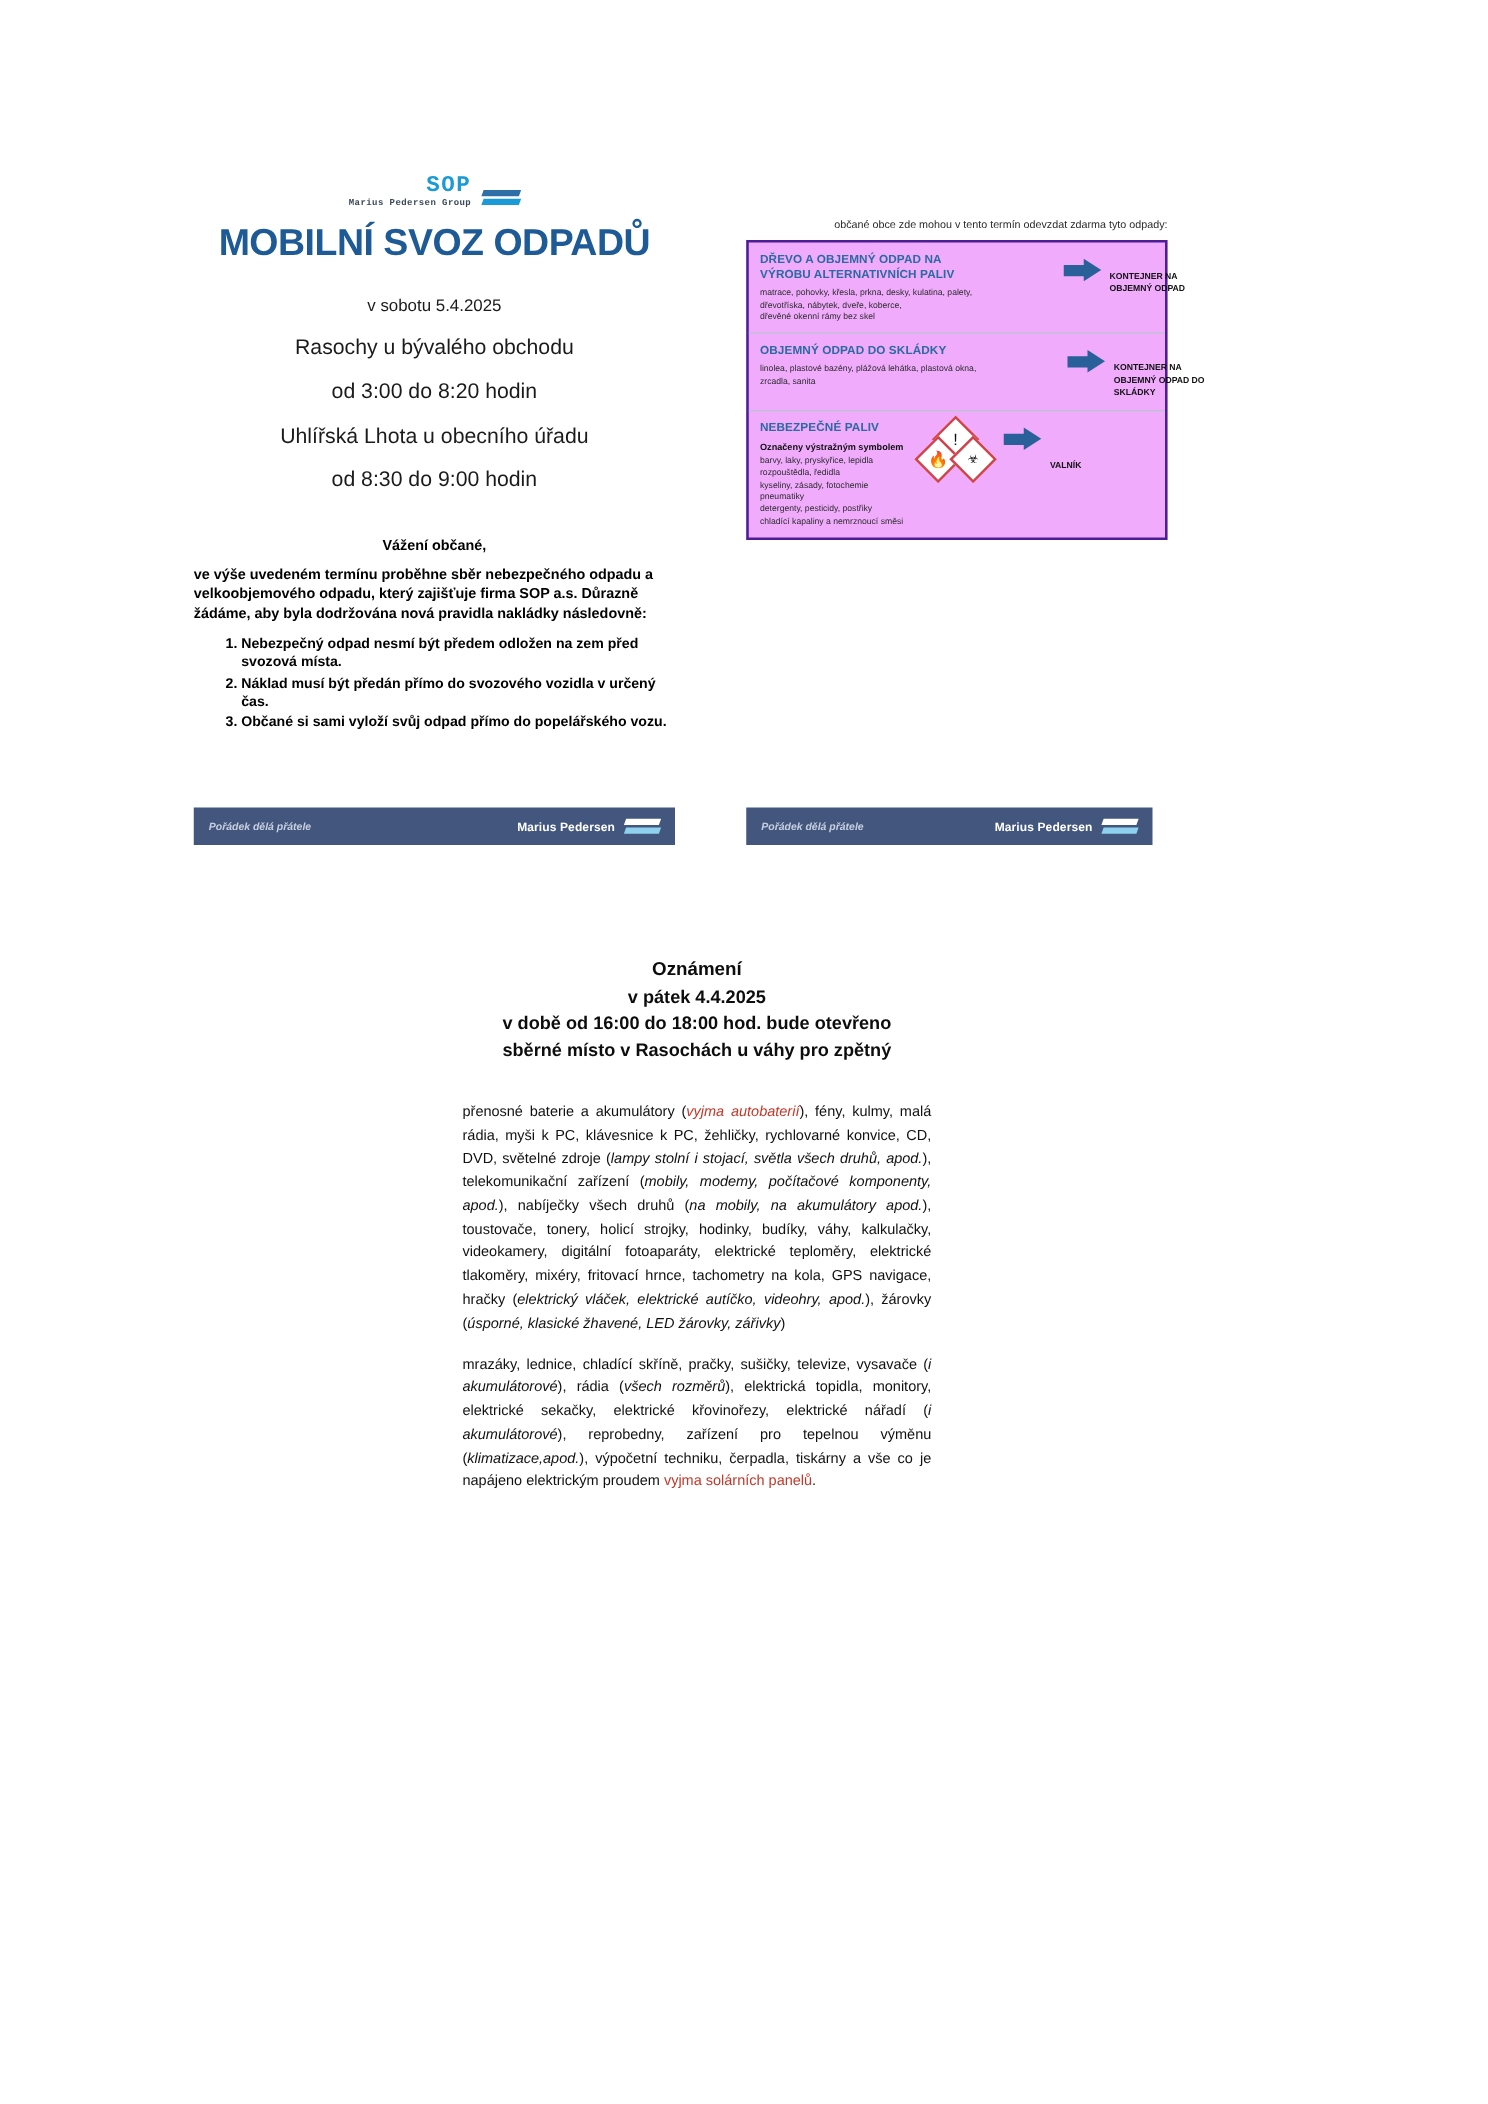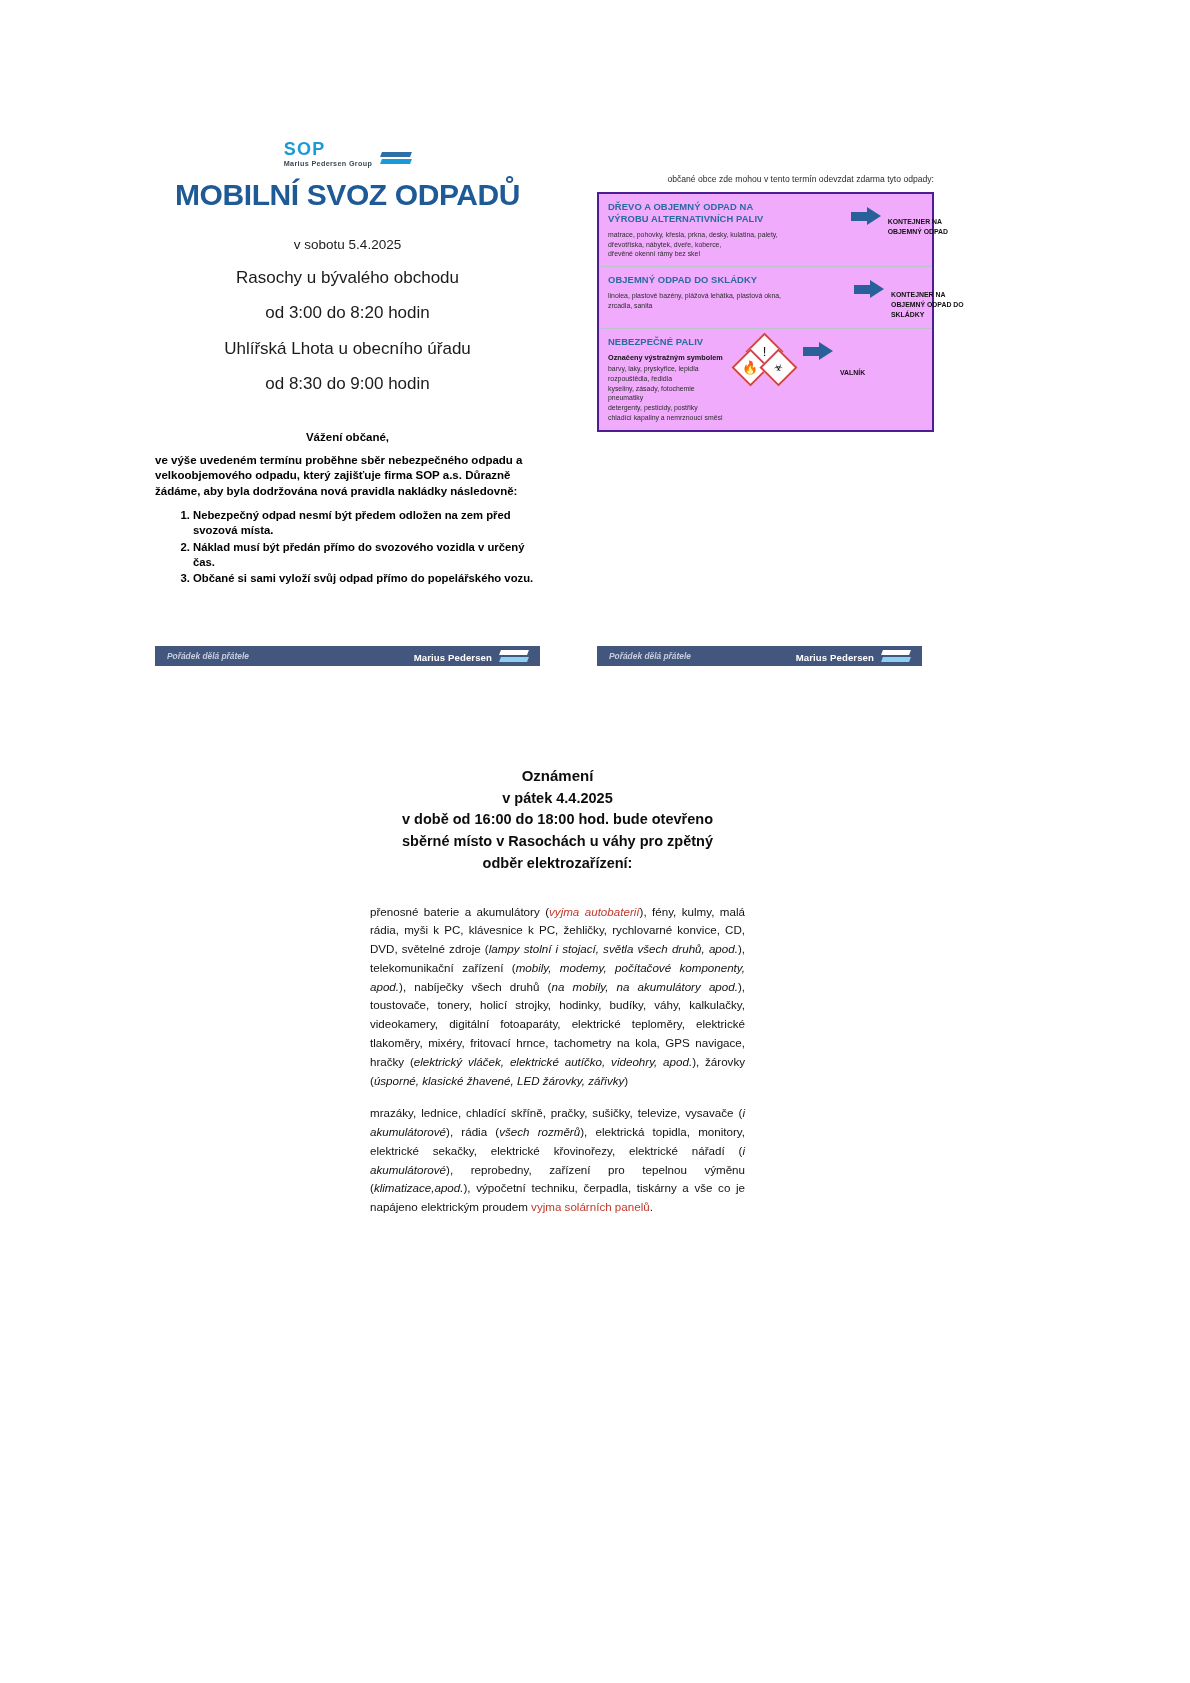--- a/index.html
+++ b/index.html
@@ -26,21 +26,21 @@
 
   .logo-block {
     text-align: center;
     margin-bottom: 10px;
   }
   .logo-row {
     display: inline-flex;
     align-items: flex-end;
     gap: 9px;
   }
-  .logo-text-wrap { text-align: left; }
+  .logo-text-wrap { text-align: right; font-family: Liberation Mono, monospace; }
   .logo-sop {
     font-size: 18px;
     font-weight: bold;
     color: #1a9ad6;
     letter-spacing: 1.2px;
     line-height: 1.05;
   }
   .logo-sub {
     font-size: 7.2px;
     font-weight: bold;
@@ -230,21 +230,21 @@
     padding-top: 16px;
     text-align: left;
   }
 
   
   .footer-bar {
     position: absolute;
     background: #42567e;
     display: flex;
     align-items: center;
-    height: 20px;
+    height: 30px;
     box-sizing: border-box;
   }
   .footer-left-bar  { left: 155px; top: 646px; width: 385px; padding: 0 12px; }
   .footer-right-bar { left: 597px; top: 646px; width: 325px; padding: 0 12px; }
   .footer-slogan {
     color: #c8cfe0;
     font-size: 8.4px;
     font-weight: bold;
     font-style: italic;
     flex: 0 0 auto;
@@ -437,19 +437,18 @@
     </div>
   </div>
 </div>
 
 <div class="notice">
   <div class="notice-head">
     <div class="l1">Oznámení</div>
     <div>v pátek 4.4.2025</div>
     <div>v době od 16:00 do 18:00 hod. bude otevřeno</div>
     <div>sběrné místo v Rasochách u váhy pro zpětný</div>
-    <div>odběr elektrozařízení:</div>
   </div>
 
   <p class="notice-body"><span>přenosné baterie a akumulátory (</span><span class="red-it">vyjma autobaterií</span><span>), fény, kulmy, malá rádia, myši k PC, klávesnice k PC, žehličky, rychlovarné konvice, CD, DVD, světelné zdroje (</span><span class="it">lampy stolní i stojací, světla všech druhů, apod.</span><span>), telekomunikační zařízení (</span><span class="it">mobily, modemy, počítačové komponenty, apod.</span><span>), nabíječky všech druhů (</span><span class="it">na mobily, na akumulátory apod.</span><span>), toustovače, tonery, holicí strojky, hodinky, budíky, váhy, kalkulačky, videokamery, digitální fotoaparáty, elektrické teploměry, elektrické tlakoměry, mixéry, fritovací hrnce, tachometry na kola, GPS navigace, hračky (</span><span class="it">elektrický vláček, elektrické autíčko, videohry, apod.</span><span>), žárovky (</span><span class="it">úsporné, klasické žhavené, LED žárovky, zářivky</span><span>)</span></p>
 
   <p class="notice-body"><span>mrazáky, lednice, chladící skříně, pračky, sušičky, televize, vysavače (</span><span class="it">i akumulátorové</span><span>), rádia (</span><span class="it">všech rozměrů</span><span>), elektrická topidla, monitory, elektrické sekačky, elektrické křovinořezy, elektrické nářadí (</span><span class="it">i akumulátorové</span><span>), reprobedny, zařízení pro tepelnou výměnu (</span><span class="it">klimatizace,apod.</span><span>), výpočetní techniku, čerpadla, tiskárny a vše co je napájeno elektrickým proudem </span><span class="red">vyjma solárních panelů</span><span>.</span></p>
 </div>
 
 </body></html>

